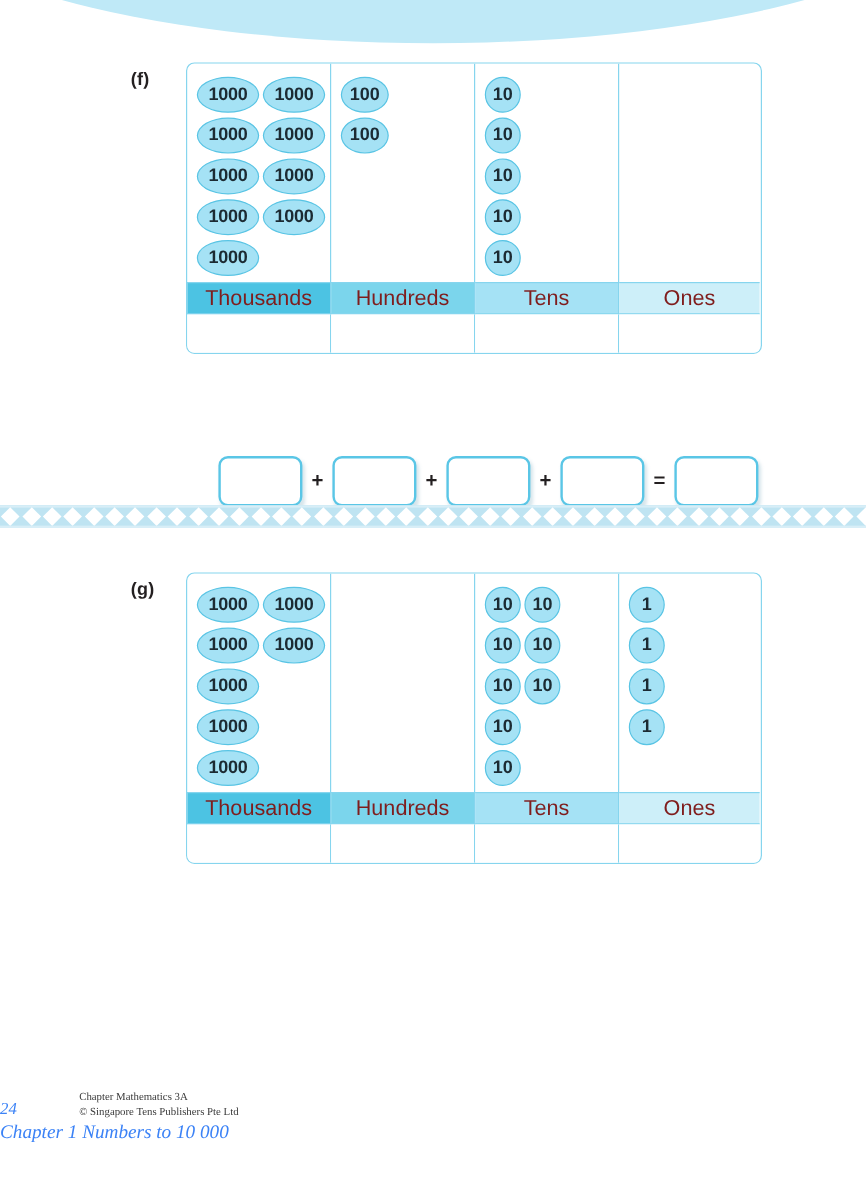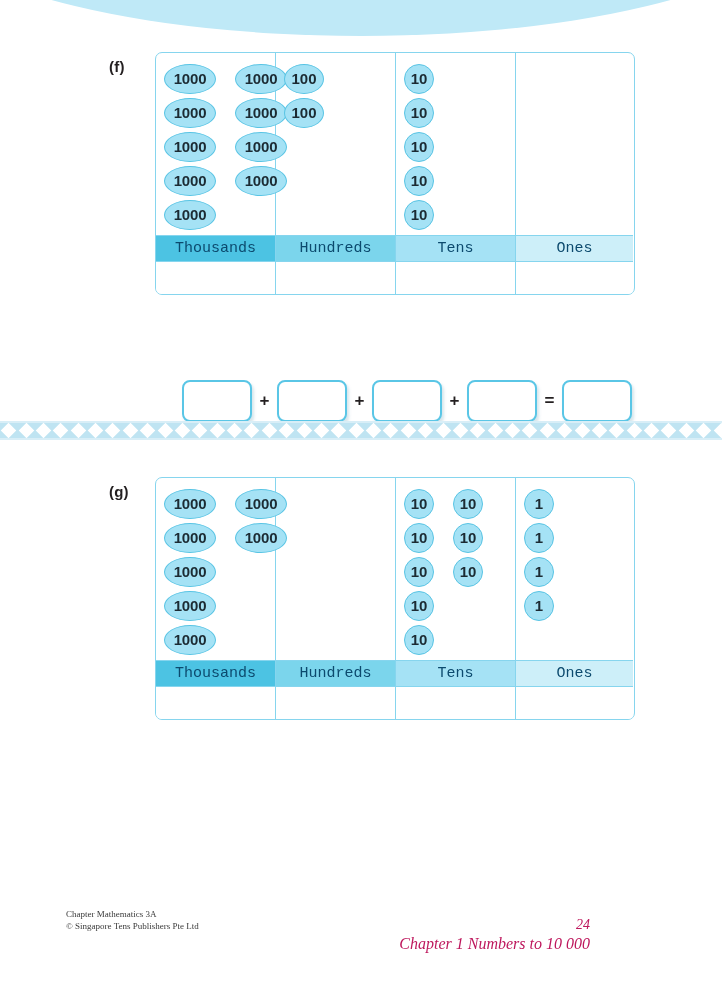--- a/index.html
+++ b/index.html
@@ -86,21 +86,21 @@
     position: absolute;
     top: 9px;
     left: 8px;
     right: 4px;
     display: flex;
     flex-direction: column;
     gap: 1px;
   }
   .chip-line {
     display: flex;
-    gap: 19px;
+    gap: 3px;
     height: 33px;
     align-items: center;
   }
 
   
   .chip {
     display: flex;
     align-items: center;
     justify-content: center;
     background: #a5e2f5;
@@ -140,23 +140,23 @@
   
   .pv-head-row .pv-col {
     height: 27px;
     display: flex;
     align-items: center;
     justify-content: center;
     border-top: 1.6px solid #86d5ee;
     border-bottom: 1.6px solid #86d5ee;
   }
   .pv-head-row .head-label {
-    font-size: 15px;
-    color: #0c4a6e;
-    font-family: Liberation Mono, monospace;
+    font-size: 18px;
+    color: #7f1d1d;
+    font-family: Liberation Sans, sans-serif;
   }
   .head-thousands { background: #4cc3e3; }
   .head-hundreds  { background: #7bd5ec; text-align: center; }
   .head-tens      { background: #a5e2f5; }
   .head-ones      { background: #cdeff9; }
 
   
   .pv-blank-row .pv-col {
     height: 32px;
     background: #ffffff;
@@ -239,24 +239,24 @@
     font-family: "Liberation Serif", serif;
     font-size: 9px;
     color: #3a3a3a;
     line-height: 12px;
   }
   .footer-center {
     position: absolute;
     left: 0;
     top: 9px;
     width: 590px;
-    text-align: right;
+    text-align: left;
     font-family: "Liberation Serif", serif;
     font-style: italic;
-    color: #be185d;
+    color: #3b82f6;
   }
   .footer-page {
     font-size: 14px;
     display: block;
     margin-bottom: 2px;
   }
   .footer-chapter {
     font-size: 16px;
     display: block;
   }

